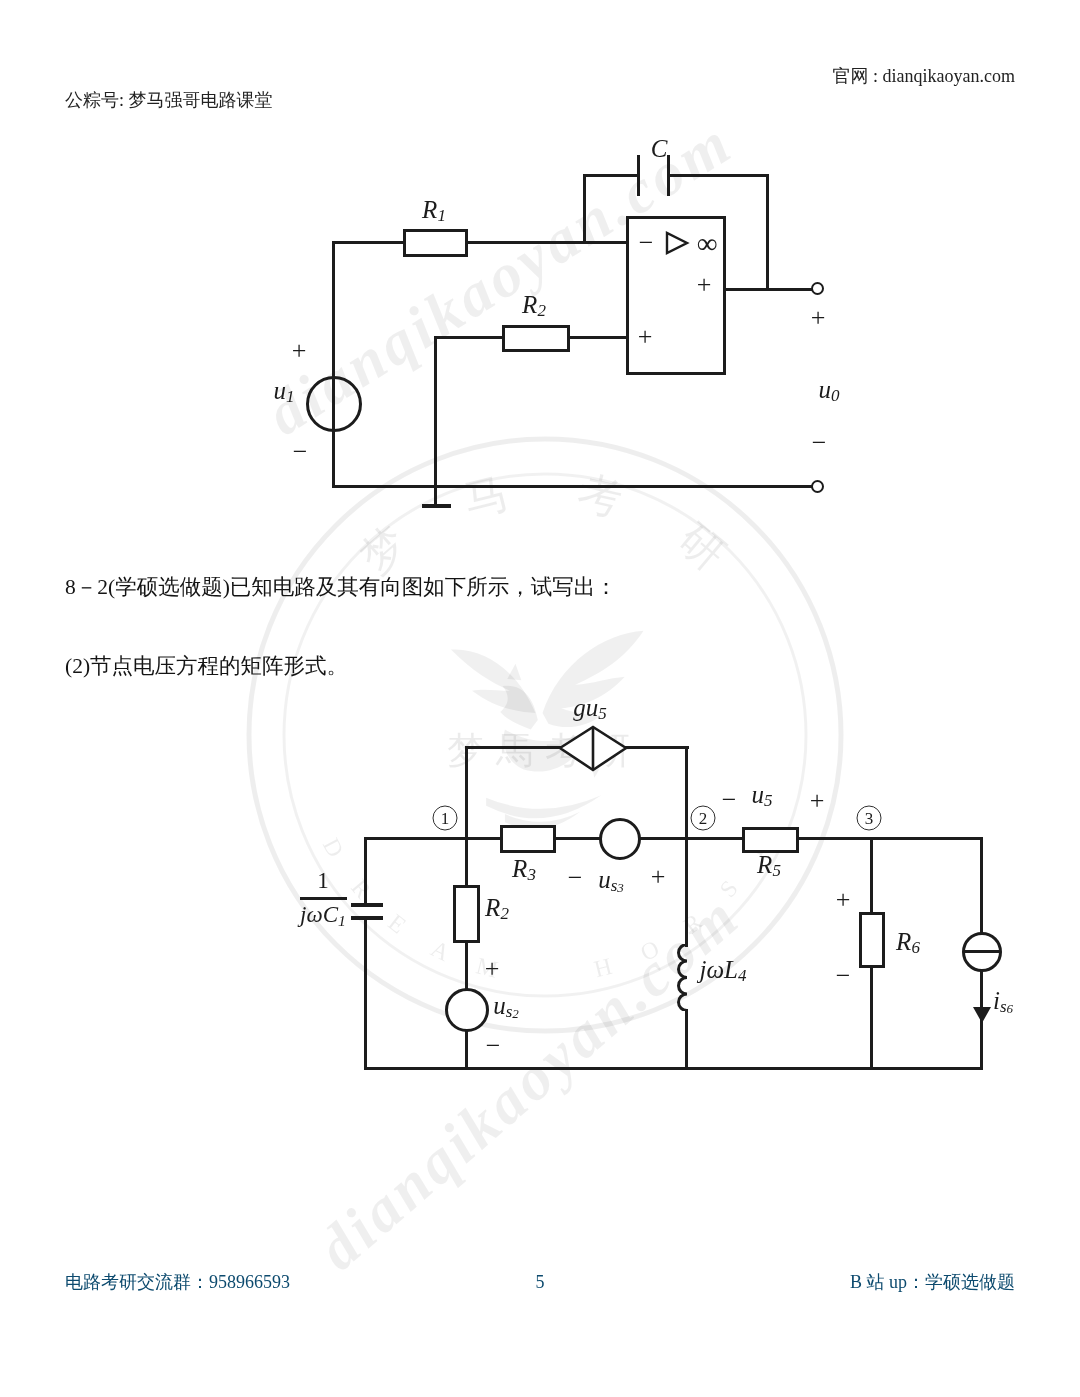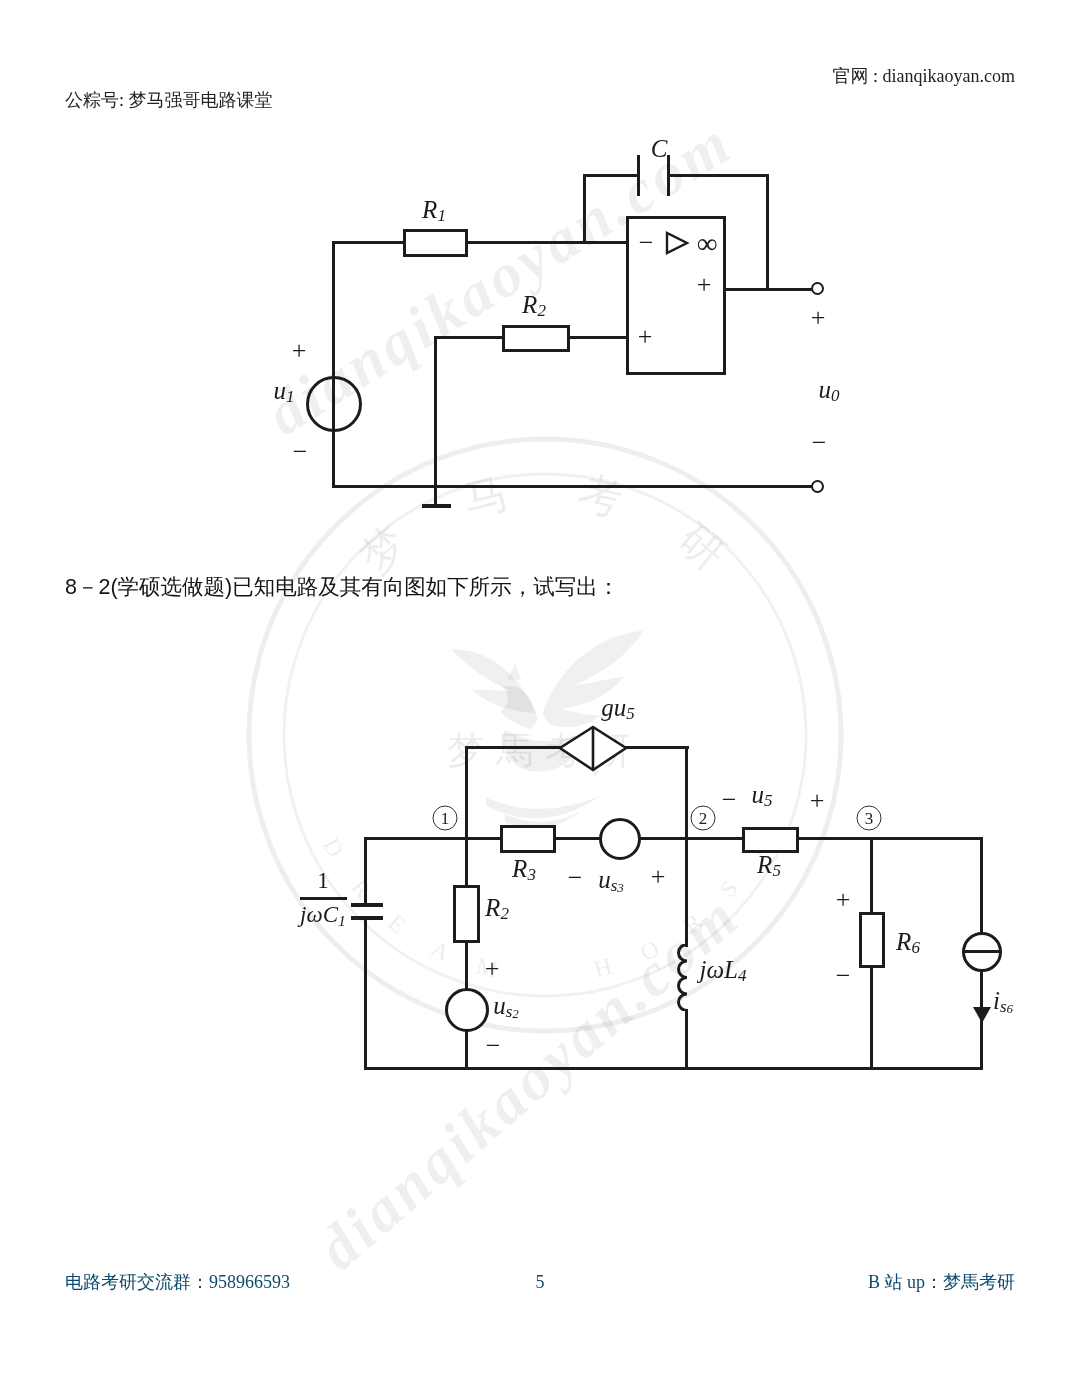--- a/index.html
+++ b/index.html
@@ -21,21 +21,21 @@
   .l0 {}
   .l1 { font-size:68%; vertical-align:-0.22em; }
   .l2 { font-size:52%; vertical-align:-0.38em; }
   .seg-it { font-style:italic; }
   .node-badge { position:absolute; width:25px; height:25px; border:1.6px solid #2f2f2f; border-radius:50%;
     transform:translate(-50%,-50%); display:flex; align-items:center; justify-content:center;
     font-family:"Liberation Serif", serif; font-size:17px; color:#1c1c1c; z-index:3; box-sizing:border-box; }
   .fracbar { position:absolute; background:#1c1c1c; height:2.5px; z-index:3; }
   
   .htext { position:absolute; font-size:18px; color:#222; z-index:4; }
-  .ptext { position:absolute; font-family:Liberation Sans, sans-serif; font-size:21.5px; color:#141414; z-index:4; }
+  .ptext { position:absolute; font-family:Liberation Serif, serif; font-size:21.5px; color:#141414; z-index:4; }
   .ftext { position:absolute; font-size:18px; color:#0c4a6e; z-index:4; }
   
   .wm { position:absolute; z-index:0; }
   .wm-diag { font-family:"Liberation Serif", serif; font-style:italic; font-weight:bold; font-size:62px;
     letter-spacing:4px; color:rgba(0,0,0,0.062); transform:translate(-50%,-50%) rotate(-32deg); white-space:nowrap; }
   .wm-char { position:absolute; font-family:"Liberation Serif", serif; color:rgba(0,0,0,0.07); z-index:0; }
   .z1 { z-index:1; }
   .z2 { z-index:2; }
 </style>
 </head>
@@ -117,20 +117,21 @@
   <span class="cc sign" style="left:704px;top:285px;">+</span>
   <span class="cc sign" style="left:645px;top:337px;">+</span>
   <span class="cc sign" style="left:299px;top:351px;">+</span>
   <span class="cc mlabel" style="left:284px;top:392px;"><span class="l0">u</span><span class="l1">1</span></span>
   <span class="cc sign" style="left:300px;top:452px;">−</span>
   <span class="cc sign" style="left:818px;top:318px;">+</span>
   <span class="cc mlabel" style="left:829px;top:391px;"><span class="l0">u</span><span class="l1">0</span></span>
   <span class="cc sign" style="left:819px;top:443px;">−</span>
 
   <div class="ptext" style="left:65px;top:572px;"><span class="l0">8－2(学硕选做题)已知电路及其有向图如下所示，试写出：</span></div>
+  <div class="ptext" style="left:65px;top:651px;"><span class="l0">(2)节点电压方程的矩阵形式。</span></div>
 
   <div class="wire z1" style="left:366px;top:837px;width:617px;height:3px;"></div>
   <div class="wire z1" style="left:466px;top:746px;width:223px;height:3px;"></div>
   <div class="wire z1" style="left:465px;top:746px;width:3px;height:94px;"></div>
   <div class="wire z1" style="left:685px;top:746px;width:3px;height:94px;"></div>
   <div class="wire z1" style="left:364px;top:837px;width:3px;height:70px;"></div>
   <div class="wire z1" style="left:351px;top:903px;width:32px;height:3.5px;"></div>
   <div class="wire z1" style="left:351px;top:916px;width:32px;height:3.5px;"></div>
   <div class="wire z1" style="left:364px;top:918px;width:3px;height:152px;"></div>
   <div class="wire z1" style="left:364px;top:1067px;width:619px;height:3px;"></div>
@@ -154,21 +155,21 @@
     <line x1="37" y1="3" x2="37" y2="46" stroke="#1c1c1c" stroke-width="2.6"></line>
   </svg>
   <svg class="z2" style="position:absolute;left:676px;top:944px;" width="14" height="67" viewBox="0 0 14 67">
     <path d="M11,0.5 a8.5,8.25 0 0 0 0,16.5 a8.5,8.25 0 0 0 0,16.5 a8.5,8.25 0 0 0 0,16.5 a8.5,8.25 0 0 0 0,16.5" fill="none" stroke="#1c1c1c" stroke-width="3"></path>
   </svg>
 
   <span class="node-badge" style="left:445px;top:818px;">1</span>
   <span class="node-badge" style="left:703px;top:818px;">2</span>
   <span class="node-badge" style="left:869px;top:818px;">3</span>
 
-  <span class="cc mlabel" style="left:618px;top:709px;"><span class="l0">gu</span><span class="l1">5</span></span>
+  <span class="cc mlabel" style="left:590px;top:709px;"><span class="l0">gu</span><span class="l1">5</span></span>
   <span class="cc mlabel" style="left:323px;top:881px;font-size:23px;font-style:normal;">1</span>
   <div class="fracbar" style="left:300px;top:897px;width:47px;"></div>
   <span class="cc mlabel" style="left:323px;top:916px;font-size:23px;"><span class="l0">jωC</span><span class="l1">1</span></span>
   <span class="cc mlabel" style="left:524px;top:870px;"><span class="l0">R</span><span class="l1">3</span></span>
   <span class="cc sign" style="left:575px;top:878px;">−</span>
   <span class="cc mlabel" style="left:611px;top:881px;"><span class="l0">u</span><span class="l1">s</span><span class="l2">3</span></span>
   <span class="cc sign" style="left:658px;top:877px;">+</span>
   <span class="cc mlabel" style="left:497px;top:909px;"><span class="l0">R</span><span class="l1">2</span></span>
   <span class="cc sign" style="left:492px;top:969px;">+</span>
   <span class="cc mlabel" style="left:506px;top:1007px;"><span class="l0">u</span><span class="l1">s</span><span class="l2">2</span></span>
@@ -178,15 +179,15 @@
   <span class="cc sign" style="left:817px;top:801px;">+</span>
   <span class="cc mlabel" style="left:769px;top:866px;"><span class="l0">R</span><span class="l1">5</span></span>
   <span class="cc sign" style="left:843px;top:900px;">+</span>
   <span class="cc sign" style="left:843px;top:976px;">−</span>
   <span class="cc mlabel" style="left:908px;top:943px;"><span class="l0">R</span><span class="l1">6</span></span>
   <span class="cc mlabel" style="left:723px;top:971px;"><span class="l0">jωL</span><span class="l1">4</span></span>
   <span class="cc mlabel" style="left:1003px;top:1002px;"><span class="l0">i</span><span class="l1">s</span><span class="l2">6</span></span>
 
   <div class="ftext" style="left:65px;top:1270px;">电路考研交流群：958966593</div>
   <div class="ftext" style="left:0;top:1272px;width:1080px;text-align:center;">5</div>
-  <div class="ftext" style="right:65px;top:1270px;">B 站 up：梦馬考研</div>
+  <div class="ftext" style="right:65px;top:1270px;">B 站 up：学硕选做题</div>
 
 </div>
 
 </body></html>

